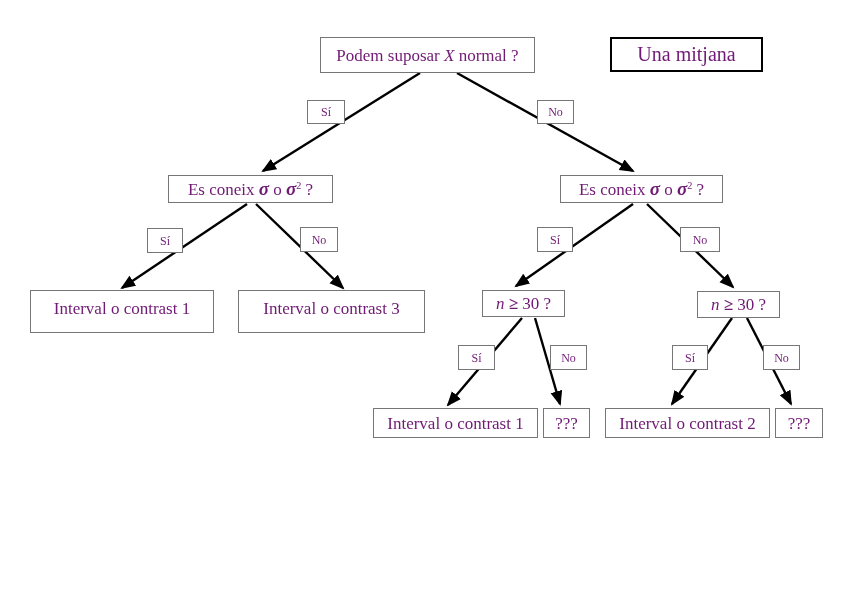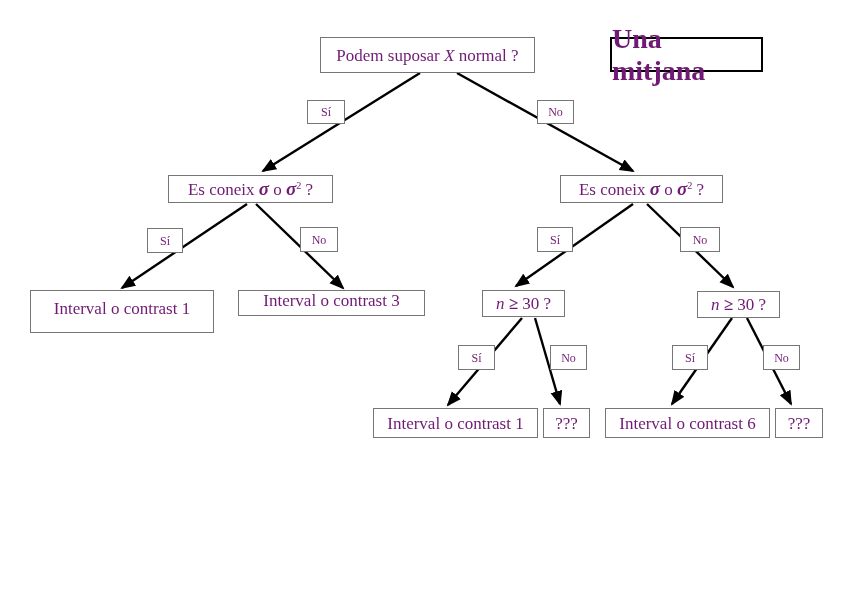--- a/index.html
+++ b/index.html
@@ -13,21 +13,21 @@
     position:absolute;background:#ffffff;border:1px solid #767676;
     display:flex;align-items:center;justify-content:center;
     font-size:16px;line-height:1;white-space:nowrap;box-sizing:border-box;
   }
   .node.q{font-size:17px;}
   .node.small{font-size:12px;}
   .node.tall{padding-bottom:6px;}
   .badge{
     position:absolute;background:#ffffff;border:2px solid #000000;
     display:flex;align-items:center;justify-content:center;
-    font-size:28px;box-sizing:border-box;font-weight:bold;
+    font-size:20px;box-sizing:border-box;
   }
   .it{font-style:italic;}
   .sig{font-style:italic;font-weight:bold;font-size:1.12em;}
   .bld{font-weight:bold;}
   .sup{font-size:0.6em;vertical-align:6px;}
 </style>
 </head>
 <body>
 
 <div class="canvas">
@@ -82,21 +82,21 @@
   <div class="node small" style="left:537px;top:227px;width:36px;height:25px;">
     <span>Sí</span>
   </div>
   <div class="node small" style="left:680px;top:227px;width:40px;height:25px;">
     <span>No</span>
   </div>
 
   <div class="node q tall" style="left:30px;top:290px;width:184px;height:43px;">
     <span>Interval o contrast 1</span>
   </div>
-  <div class="node q tall" style="left:238px;top:290px;width:187px;height:26px;">
+  <div class="node q tall" style="left:238px;top:290px;width:187px;height:43px;">
     <span>Interval o contrast 3</span>
   </div>
 
   <div class="node q" style="left:482px;top:290px;width:83px;height:27px;">
     <span><span class="it">n</span><span class="bld"> ≥ </span><span>30 ?</span></span>
   </div>
   <div class="node q" style="left:697px;top:291px;width:83px;height:27px;">
     <span><span class="it">n</span><span class="bld"> ≥ </span><span>30 ?</span></span>
   </div>
 
@@ -114,19 +114,19 @@
     <span>No</span>
   </div>
 
   <div class="node q" style="left:373px;top:408px;width:165px;height:30px;">
     <span>Interval o contrast 1</span>
   </div>
   <div class="node q" style="left:543px;top:408px;width:47px;height:30px;">
     <span>???</span>
   </div>
   <div class="node q" style="left:605px;top:408px;width:165px;height:30px;">
-    <span>Interval o contrast 6</span>
+    <span>Interval o contrast 2</span>
   </div>
   <div class="node q" style="left:775px;top:408px;width:48px;height:30px;">
     <span>???</span>
   </div>
 
 </div>
 
 </body></html>

